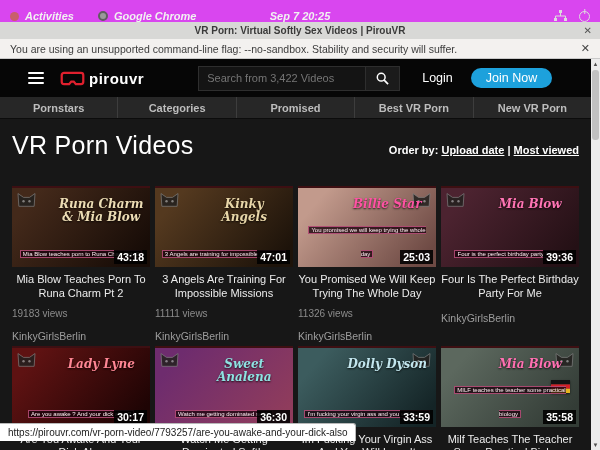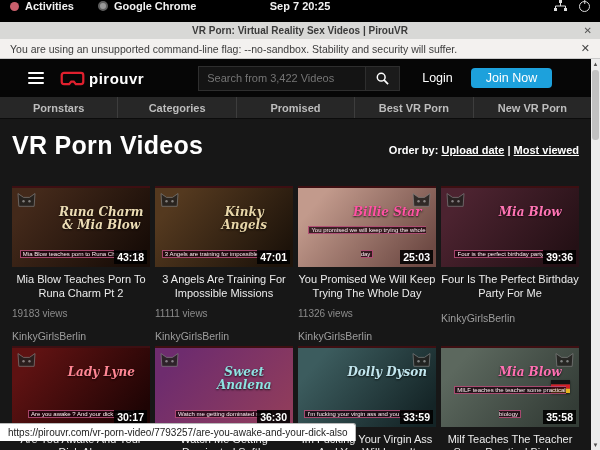--- a/index.html
+++ b/index.html
@@ -1,21 +1,21 @@
 <!DOCTYPE html>
 <html><head>
 <meta charset="utf-8">
 <style>
   * { margin:0; padding:0; box-sizing:border-box; }
   html,body { width:600px; height:450px; overflow:hidden; background:#171717;
               font-family:"Liberation Sans", sans-serif; }
 
   
-  .topbar { height:22px; background:#000000; color:#f2f2f2; display:flex; align-items:flex-start;
-            font-size:11px; font-weight:bold; position:relative; }
+  .topbar { height:22px; background:#d946ef; color:#f2f2f2; display:flex; align-items:flex-end;
+            font-size:11px; font-weight:bold; position:relative;font-style:italic; }
   .tb-left { display:flex; align-items:center; gap:6px; margin-left:10px; }
   .rec-dot { width:9px; height:9px; border-radius:50%; background:#c95f6b; display:inline-block; }
   .chrome-dot { width:10px; height:10px; border-radius:50%; background:#9a9a9a; border:2px solid #5f5f5f; display:inline-block; margin-left:18px; }
   .tb-clock { position:absolute; left:50%; transform:translateX(-50%); }
   .tb-right { margin-left:auto; margin-right:10px; display:flex; align-items:center; gap:12px; }
   .pwr { width:11px; height:11px; border:1.5px solid #ddd; border-radius:50%; position:relative; }
   .pwr::after { content:""; position:absolute; left:50%; top:-3px; width:1.5px; height:5px; background:#ddd; transform:translateX(-50%); }
 
   
   .tabbar { height:17px; background:#d8d8d6; color:#3a3a3a; font-size:10px; font-weight:bold;
@@ -43,41 +43,41 @@
   .burger { width:16px; display:flex; flex-direction:column; gap:3px; margin-left:14px; }
   .burger span { height:2px; background:#fff; border-radius:1px; }
   .logo { display:flex; align-items:center; gap:4px; margin-left:6px; }
   .logo-text { color:#fff; font-size:15px; font-weight:bold; letter-spacing:.5px; }
   .searchwrap { display:flex; margin-left:44px; }
   .searchwrap input { width:168px; height:25px; background:#141414; border:1px solid #2e2e2e;
                       color:#9a9a9a; font-size:11px; padding:0 8px; outline:none; }
   .search-btn { width:34px; height:25px; background:#1b1b1b; border:1px solid #2e2e2e; border-left:none;
                 display:flex; align-items:center; justify-content:center; }
   .login { color:#fff; font-size:12.5px; margin-left:12px; }
-  .join { color:#fff; font-size:12.5px; padding:3px 15px; border-radius:4px; margin-left:8px; }
+  .join { color:#fff; font-size:12.5px; padding:3px 15px; border-radius:12px; margin-left:8px; }
 
   
   .nav { height:22px; background:#272727; display:flex; border-bottom:1px solid #0c0c0c; }
   .nav-item { flex:1; display:flex; align-items:center; justify-content:center; color:#bdbdbd;
               font-size:11px; font-weight:bold; border-right:1px solid #3d3d3d; cursor:pointer; }
   .nav-item:last-child { border-right:none; }
 
   
   .main { padding:0 12px; }
   .titlerow { display:flex; align-items:baseline; margin-top:12px; }
-  h1 { color:#fff; font-size:25px; font-weight:bold; letter-spacing:.3px; }
+  h1 { color:#fff; font-size:25px; font-weight:normal; letter-spacing:.3px; }
   .orderby { margin-left:auto; color:#fff; font-size:11px; font-weight:bold; }
   .orderby a { color:#fff; text-decoration:underline; }
   .orderby .sep { text-decoration:none; font-weight:bold; }
 
   
   .grid { margin-top:26px; display:grid; grid-template-columns:repeat(4,1fr); column-gap:5px; row-gap:4px; }
   .card { width:100%; }
   .thumb { position:relative; height:81px; overflow:hidden; border-top:2px solid #3d0f12; }
-  .overlay-name { position:absolute; top:18px; right:6px; width:62%; text-align:center;
+  .overlay-name { position:absolute; top:10px; right:6px; width:62%; text-align:center;
                   font-family:"DejaVu Serif", serif; font-style:italic; font-weight:bold;
                   font-size:12px; line-height:1.12; text-shadow:0 1px 2px rgba(0,0,0,.8); }
   .cap { position:absolute; bottom:4px; left:4px; right:4px; text-align:center; line-height:1.5; }
   .cap span { display:inline; font-size:6px; color:#ffeef2; background:rgba(25,2,12,.78);
               border:1px solid rgba(255,110,170,.6); padding:0 2px; }
   .dur { position:absolute; bottom:3px; right:3px; background:rgba(0,0,0,.88); color:#fff;
          font-size:10.5px; font-weight:bold; padding:1px 3px; }
   .catlogo { position:absolute; top:3px; opacity:.85; }
   .flag { position:absolute; right:9px; top:32px; box-shadow:0 1px 2px rgba(0,0,0,.6); }
   .vtitle { color:#ececec; font-size:11px; line-height:1.25; margin-top:6px; font-weight:normal;text-align:center; }
@@ -105,21 +105,21 @@
       <rect x="5" y="0" width="3" height="3" fill="#ddd"></rect>
       <rect x="0" y="8" width="3" height="3" fill="#ddd"></rect>
       <rect x="10" y="8" width="3" height="3" fill="#ddd"></rect>
       <path d="M6.5 3 v3 M1.5 8 V6 h10 v2" stroke="#ddd" stroke-width="1" fill="none"></path>
     </svg>
     <span class="pwr"></span>
   </div>
 </div>
 
 <div class="tabbar">
-  <span>VR Porn: Virtual Reality Sex Videos | PirouVR</span>
+  <span>VR Porn: Virtual Softly Sex Videos | PirouVR</span>
   <span class="close">✕</span>
 </div>
 
 <div class="infobar">
   <span>You are using an unsupported command-line flag: --no-sandbox. Stability and security will suffer.</span>
   <span class="close">✕</span>
 </div>
 
 <div class="content">
   <div class="page">

